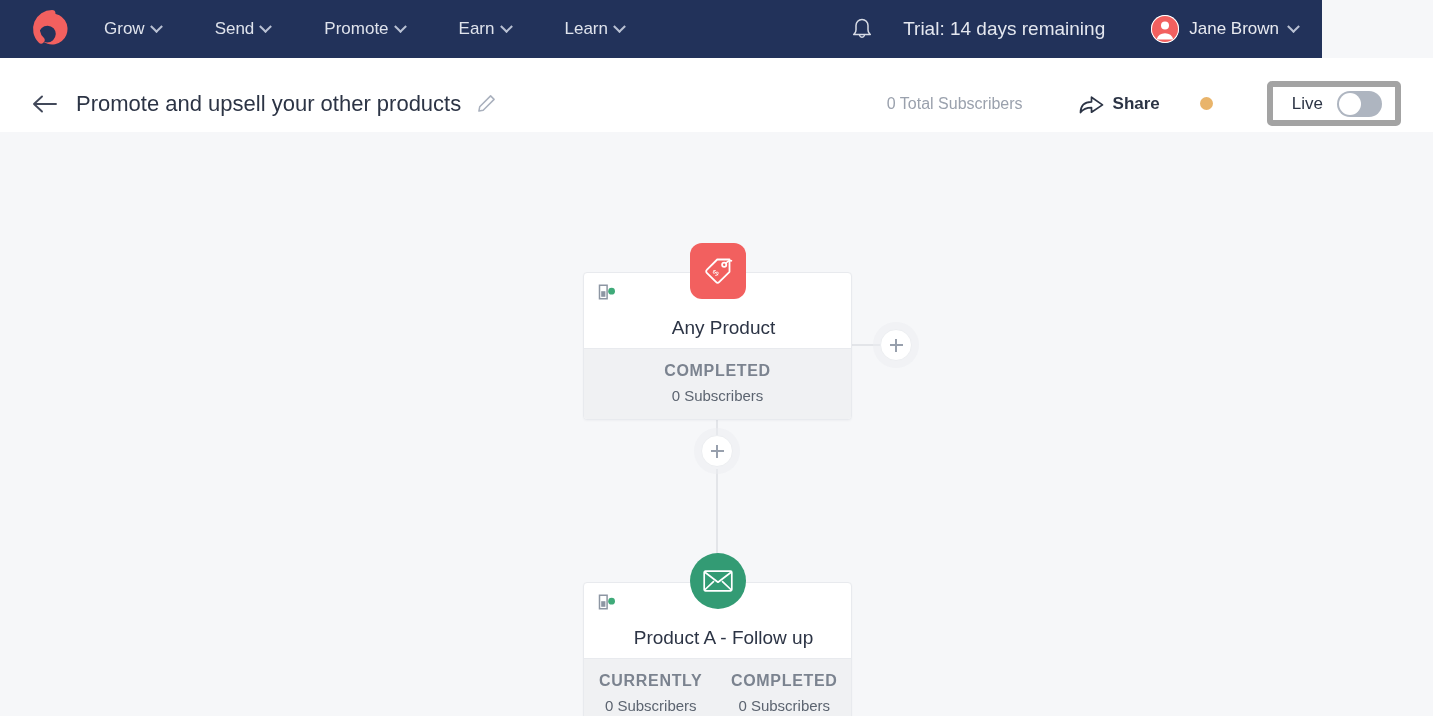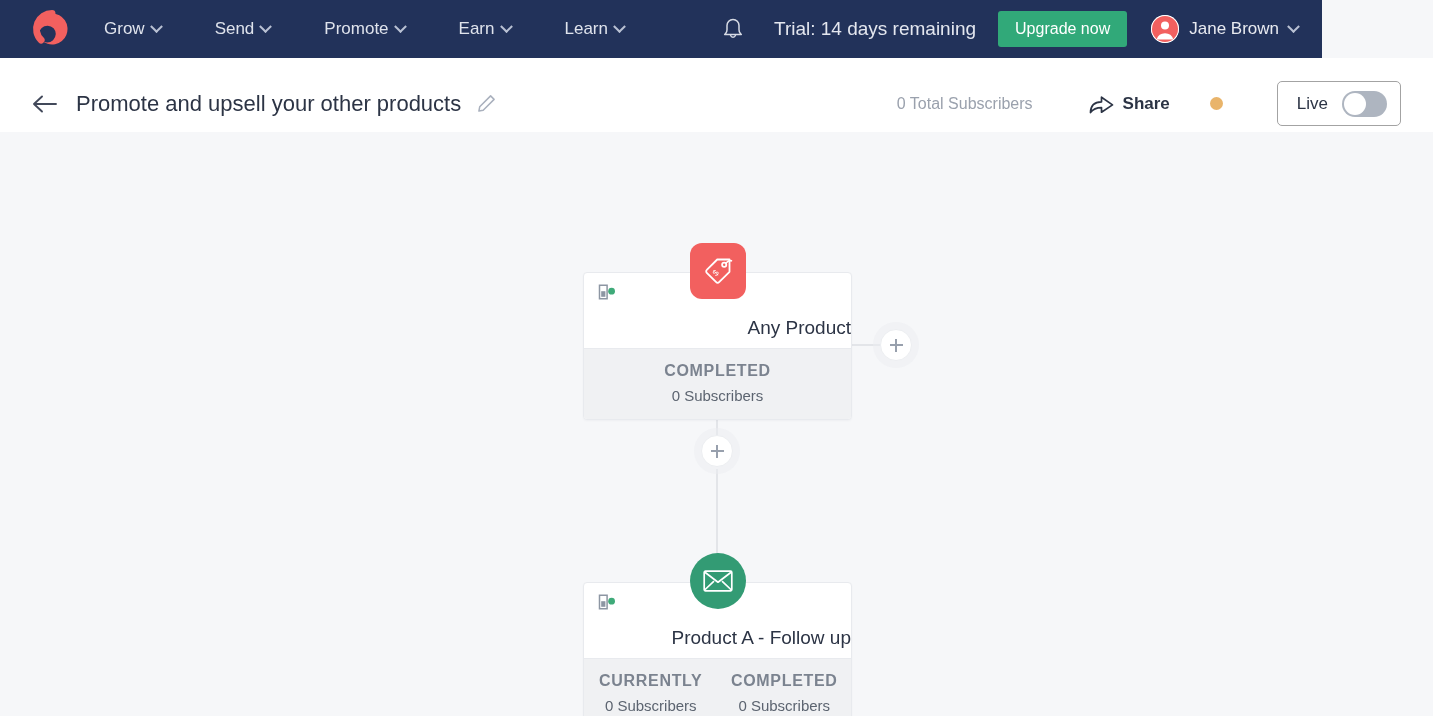--- a/index.html
+++ b/index.html
@@ -154,21 +154,21 @@
     cursor: pointer;
   }
   .status-dot {
     width: 13px; height: 13px;
     border-radius: 50%;
     background: #e9b46a;
     margin-left: 40px;
   }
   .live-toggle {
     margin-left: 54px;
-    border: 1px solid #a3a3a3;
+    border: 6px solid #a3a3a3;
     border-radius: 5px;
     height: 45px;
     display: flex;
     align-items: center;
     gap: 14px;
     padding: 0 13px 0 19px;
     background: #fff;
     cursor: pointer;
   }
   .live-label {
@@ -245,21 +245,21 @@
     padding: 11px 14px 0 14px;
   }
   .mini-icon {
     width: 18px; height: 16px;
     display: block;
   }
   .card-title {
     position: absolute;
     left: 12px; right: 0;
     bottom: 9px;
-    text-align: right;
+    text-align: center;
     font-size: 19px;
     color: #2c3445;
   }
   .card-footer {
     background: #f0f1f3;
     border-top: 1px solid #e8eaee;
     border-radius: 0 0 3px 3px;
     display: flex;
     padding: 13px 0 15px 0;
   }
@@ -341,21 +341,20 @@
 
     <div class="bell">
       <svg width="22" height="24" viewBox="0 0 22 24">
         <path d="M11 2.4c-3.4 0-6 2.7-6 6.1v4.2c0 1.4-.5 2.7-1.4 3.7l-.9 1h16.6l-.9-1a5.5 5.5 0 0 1-1.4-3.7V8.5c0-3.4-2.6-6.1-6-6.1z" fill="none" stroke="#d7dbe5" stroke-width="1.5" stroke-linejoin="round"></path>
         <path d="M8.6 18.4a2.5 2.5 0 0 0 4.8 0" fill="none" stroke="#d7dbe5" stroke-width="1.5" stroke-linecap="round"></path>
       </svg>
     </div>
 
     <span class="trial-text">Trial: 14 days remaining</span>
 
-    <button class="upgrade-btn">Upgrade now</button>
 
     <div class="user-block">
       <svg class="avatar" viewBox="0 0 28 28">
         <circle cx="14" cy="14" r="14" fill="#ffffff"></circle>
         <circle cx="14" cy="14" r="13" fill="#f2605f"></circle>
         <circle cx="14" cy="10.5" r="4" fill="#ffffff"></circle>
         <path d="M5.6 24.5a8.8 8.8 0 0 1 16.8 0z" fill="#ffffff"></path>
       </svg>
       <span class="user-name">Jane Brown</span>
       <i class="caret"></i>

